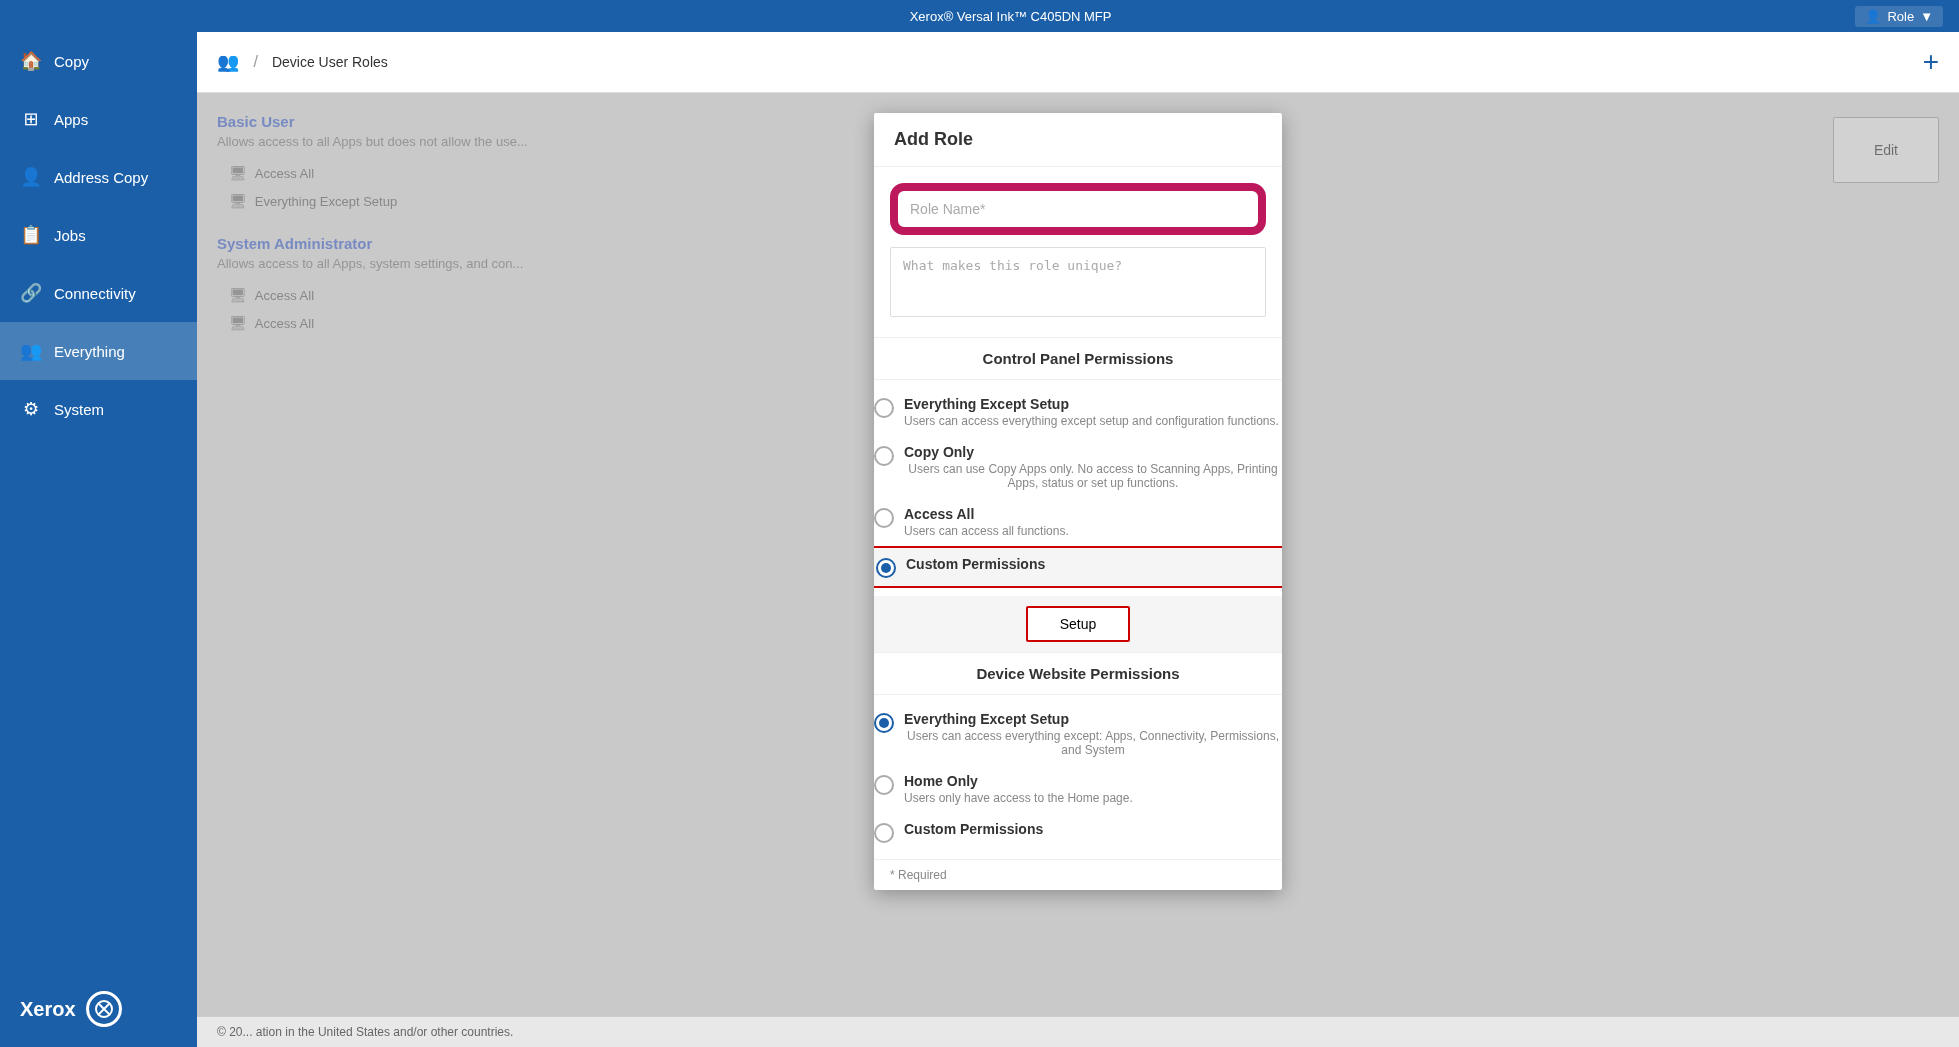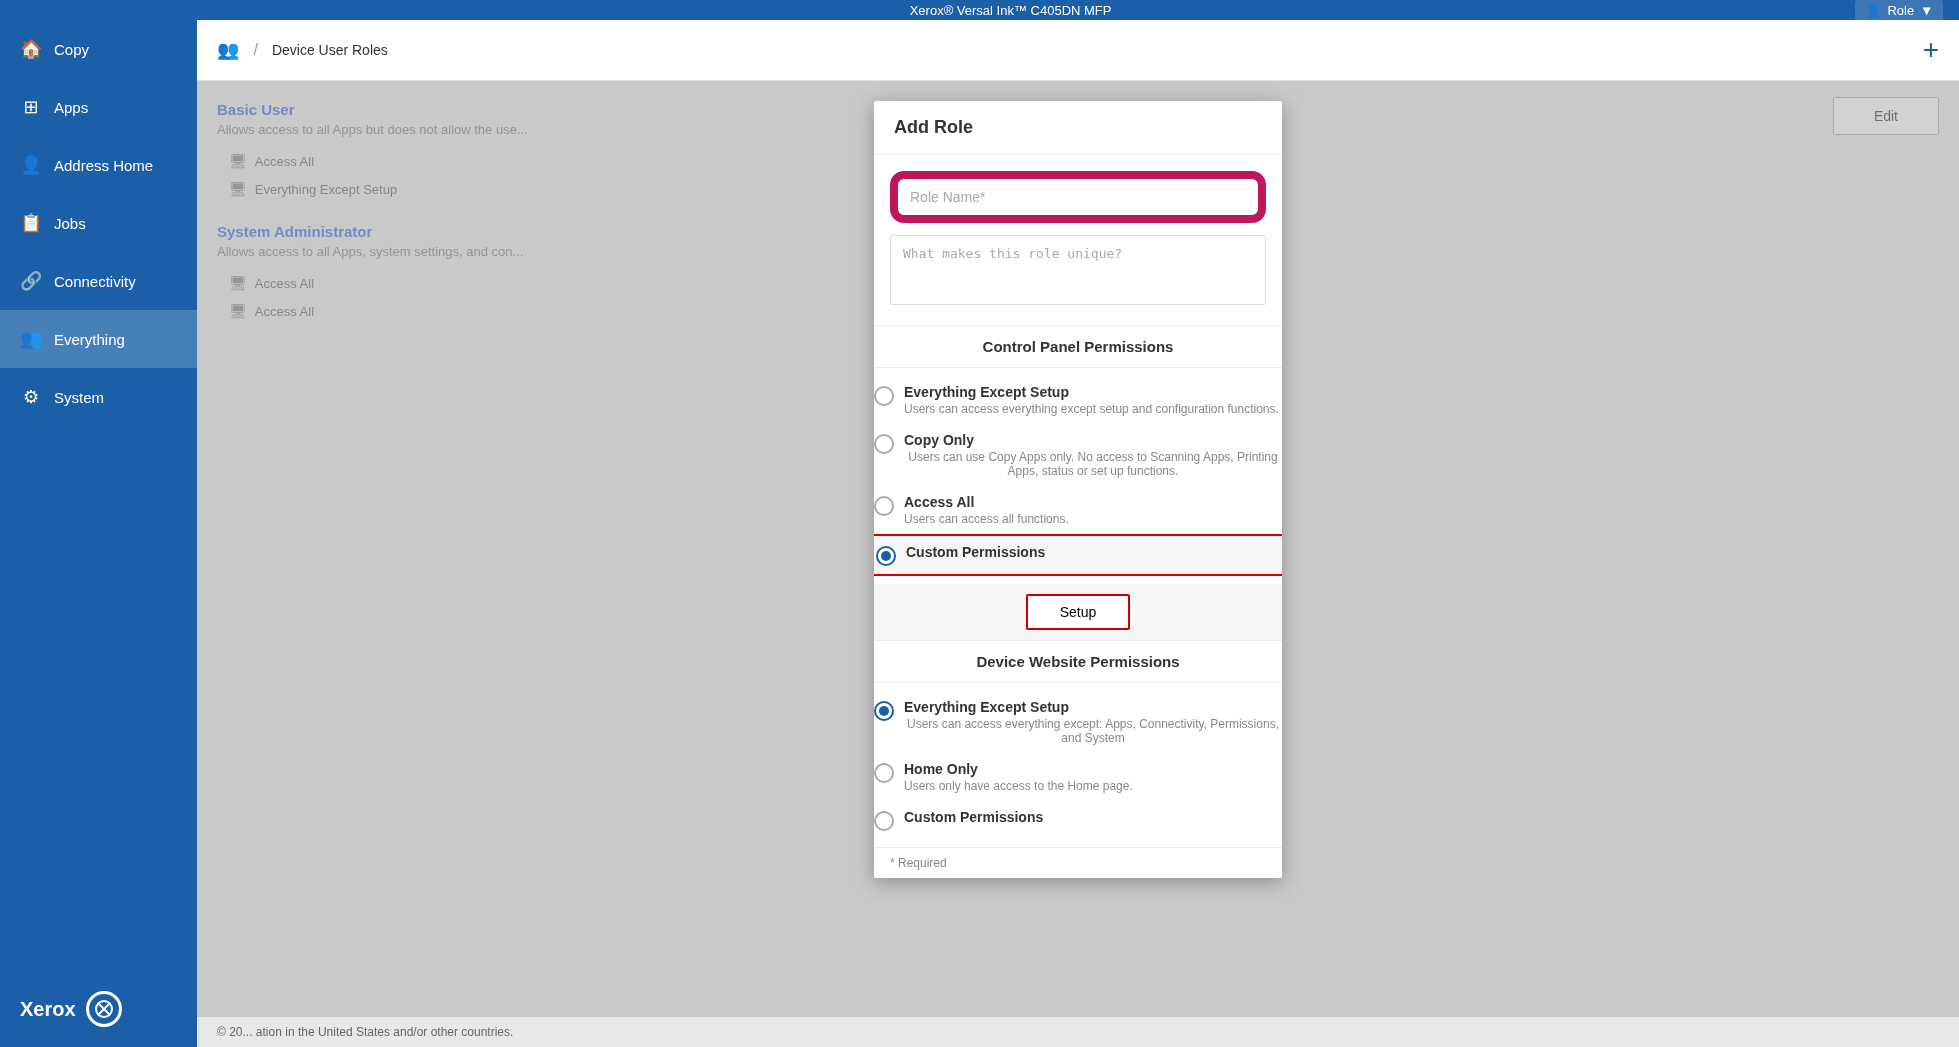--- a/index.html
+++ b/index.html
@@ -1,21 +1,21 @@
 <!DOCTYPE html>
 <html><head>
   <meta charset="utf-8">
   <style>
     * { box-sizing: border-box; margin: 0; padding: 0; }
     body { font-family: Arial, sans-serif; background: #ccc; width: 1959px; height: 1047px; overflow: hidden; display: flex; flex-direction: column; }
 
     
     .top-bar {
       background: #1a5fa8;
-      height: 20px;
+      height: 32px;
       display: flex;
       align-items: center;
       justify-content: space-between;
       padding: 0 16px;
       color: white;
       font-size: 13px;
     }
     .top-bar-title { flex: 1; text-align: center; }
     .top-bar-user {
       display: flex;
@@ -110,24 +110,24 @@
       padding: 6px 12px;
       font-size: 13px;
       color: #444;
     }
     .monitor-icon { font-size: 14px; color: #666; }
 
     
     .edit-button {
       position: absolute;
       right: 20px;
-      top: 16px;
+      top: 24px;
       background: white;
       border: 1px solid #999;
-      padding: 10px 40px;
+      padding: 24px 40px;
       font-size: 14px;
       cursor: pointer;
       border-radius: 2px;
     }
     .add-button {
       position: absolute;
       right: 10px;
       top: 14px;
       font-size: 28px;
       color: #1a5fa8;
@@ -285,21 +285,21 @@
     <div class="sidebar-item">
       <span class="sidebar-icon">🏠</span>
       <span>Copy</span>
     </div>
     <div class="sidebar-item">
       <span class="sidebar-icon">⊞</span>
       <span>Apps</span>
     </div>
     <div class="sidebar-item">
       <span class="sidebar-icon">👤</span>
-      <span>Address Home</span>
+      <span>Address Copy</span>
     </div>
     <div class="sidebar-item">
       <span class="sidebar-icon">📋</span>
       <span>Jobs</span>
     </div>
     <div class="sidebar-item">
       <span class="sidebar-icon">🔗</span>
       <span>Connectivity</span>
     </div>
     <div class="sidebar-item active">

